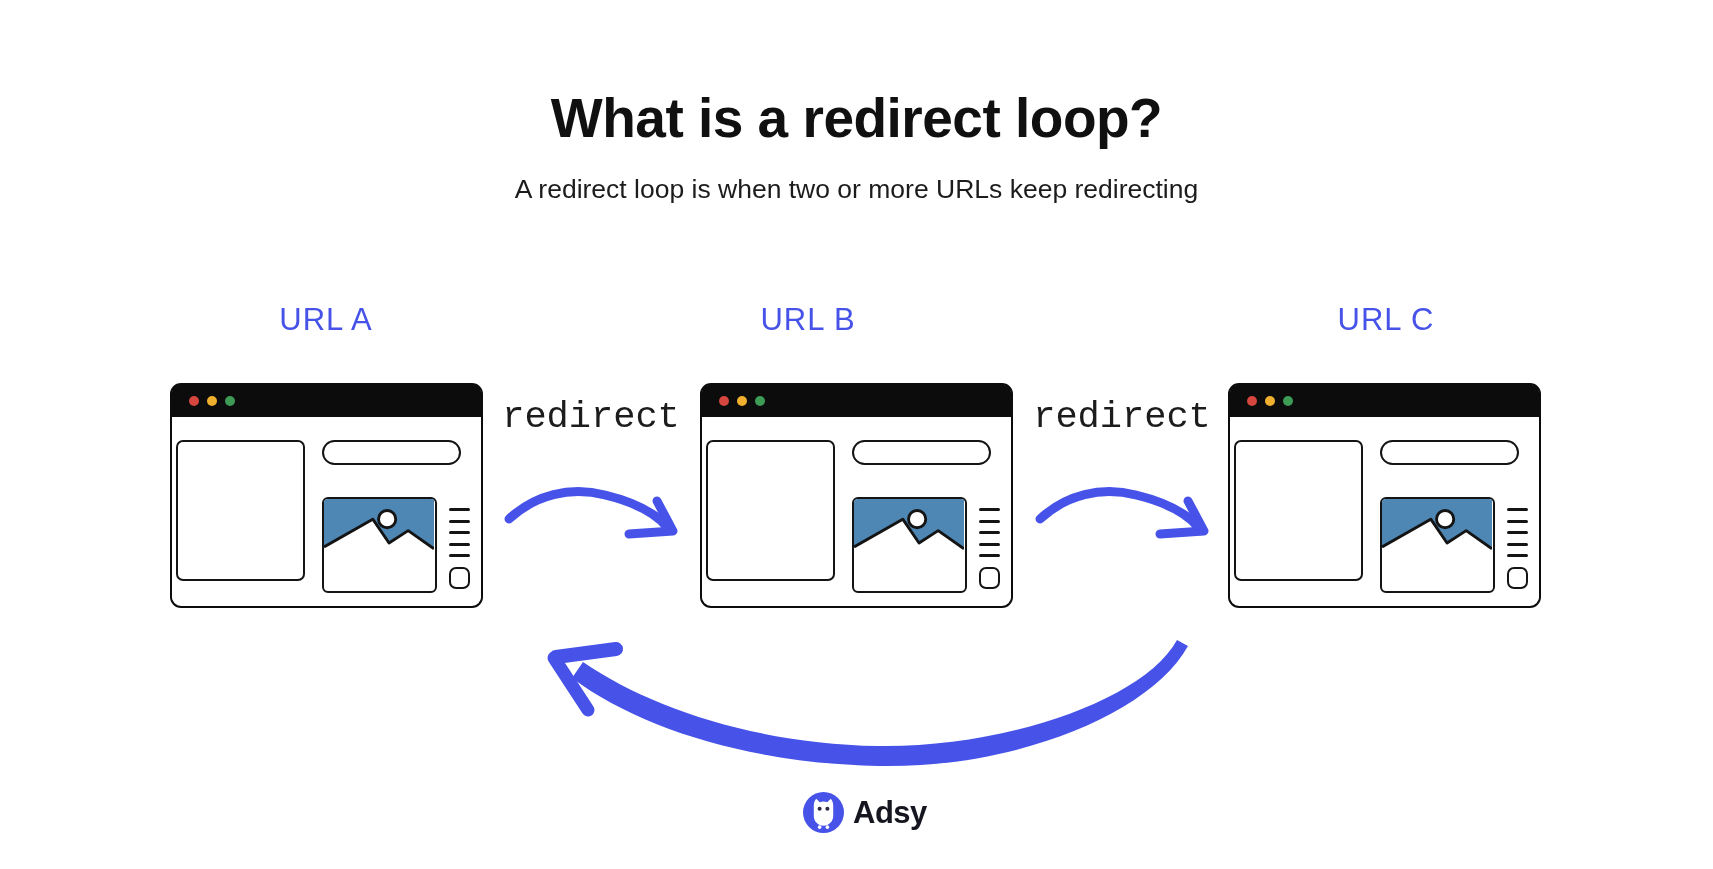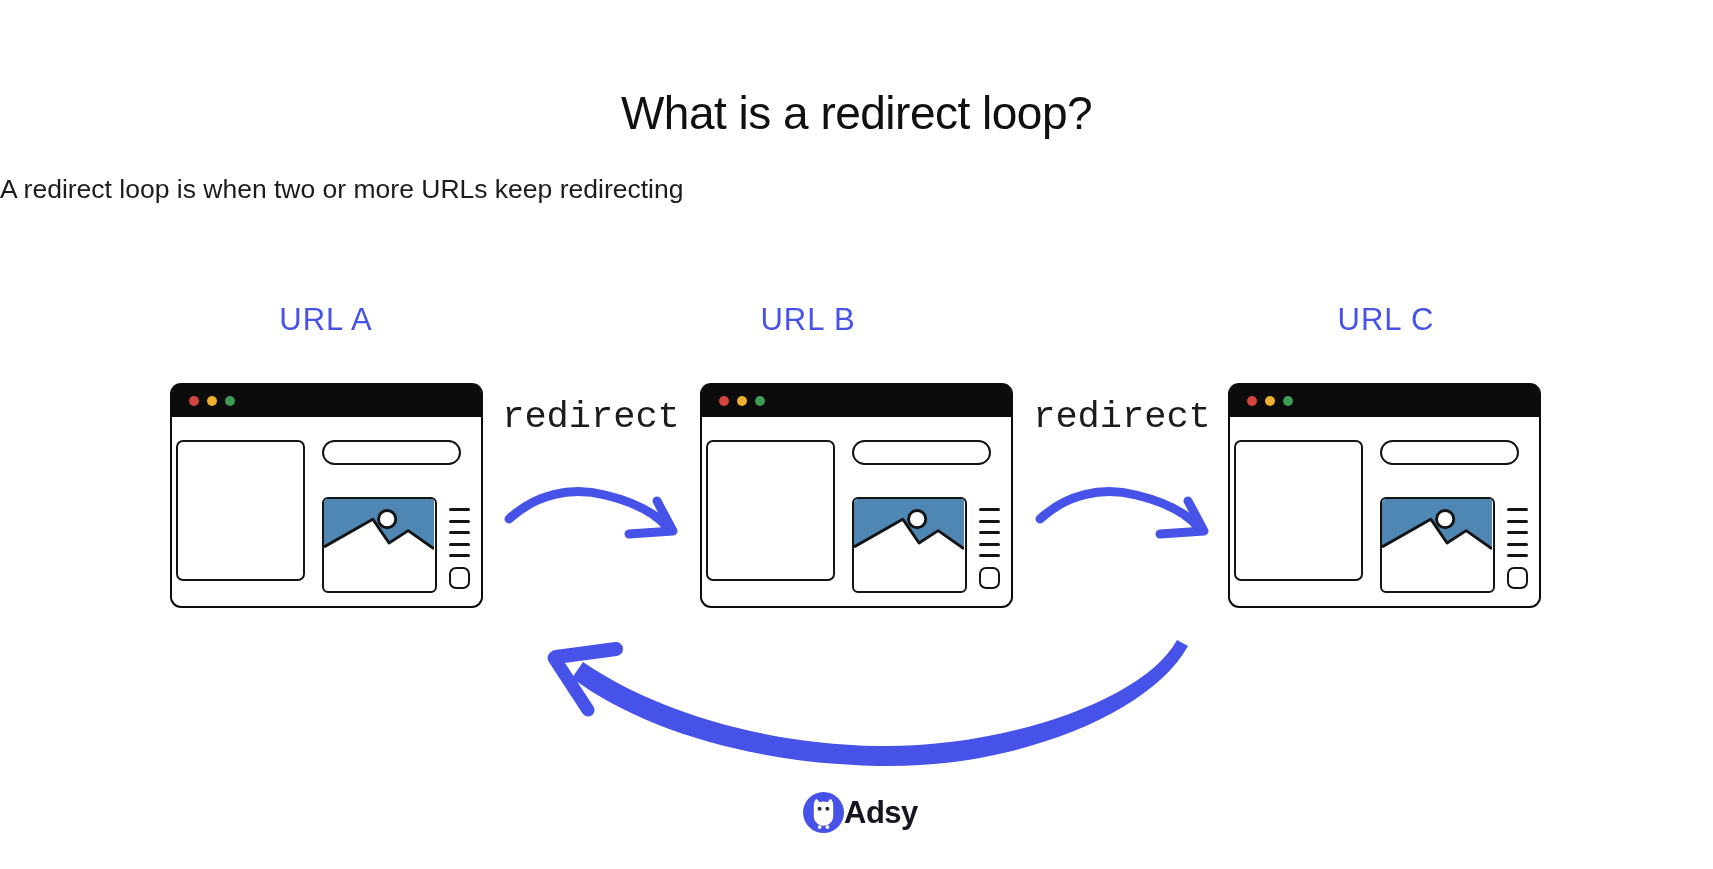--- a/index.html
+++ b/index.html
@@ -14,26 +14,26 @@
   *{box-sizing:border-box;margin:0;padding:0;}
   html,body{background:#fff;}
   body{font-family:"Liberation Sans", sans-serif;}
   .canvas{
     position:relative;width:1713px;height:869px;background:#ffffff;
     overflow:hidden;margin:0 auto;
   }
   
   .title{
     position:absolute;top:86px;left:0;width:100%;
-    text-align:center;font-size:46px;font-weight:normal;
+    text-align:center;font-size:55px;font-weight:bold;
     letter-spacing:-0.5px;color:#101010;
   }
   .subtitle{
     position:absolute;top:170px;left:0;width:100%;
-    font-size:26.5px;line-height:38px;
+    text-align:center;font-size:26.5px;line-height:38px;
     color:var(--text-dark);font-weight:400;
   }
   
   .url-label{
     position:absolute;top:302px;transform:translateX(-50%);
     font-size:31px;font-weight:normal;letter-spacing:1px;
     color:var(--accent-blue);white-space:nowrap;
   }
   
   .browser{
@@ -75,21 +75,21 @@
     font-size:37px;color:var(--text-dark);white-space:nowrap;font-family:Liberation Mono, monospace;
   }
   
   .arrows{position:absolute;left:0;top:0;width:1713px;height:869px;pointer-events:none;}
   .accent-stroke{stroke:var(--accent-blue);}
   .accent-fill{fill:var(--accent-blue);}
   .mountain-blue{fill:var(--image-placeholder-blue);}
   
   .logo{
     position:absolute;left:803px;top:792px;
-    display:flex;align-items:center;
+    display:flex;align-items:center;gap:9px;
   }
   .logo-text{font-size:31px;font-weight:bold;color:#15161F;letter-spacing:-0.5px;}
 </style>
 </head>
 <body>
 
 <div class="canvas">
 
   <div class="title">What is a redirect loop?</div>
 

